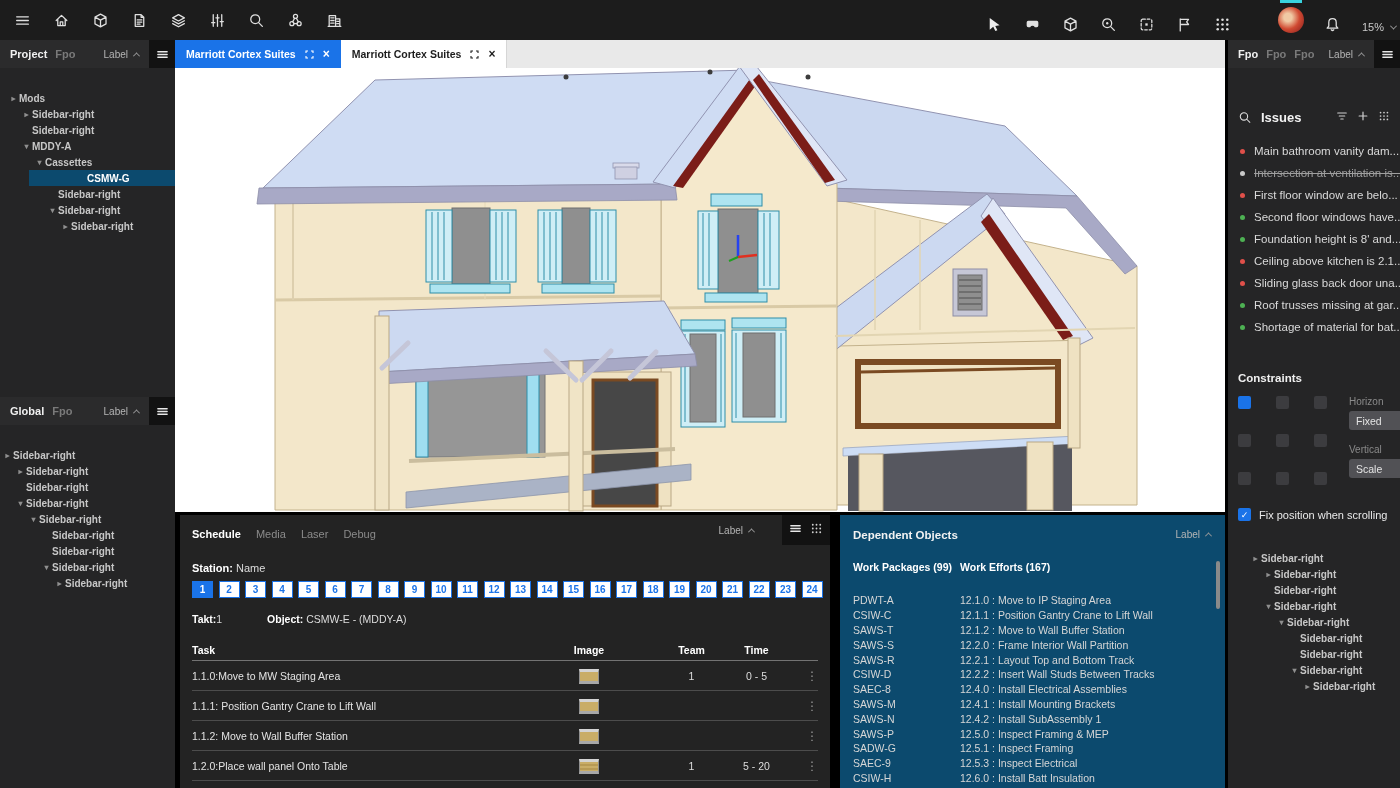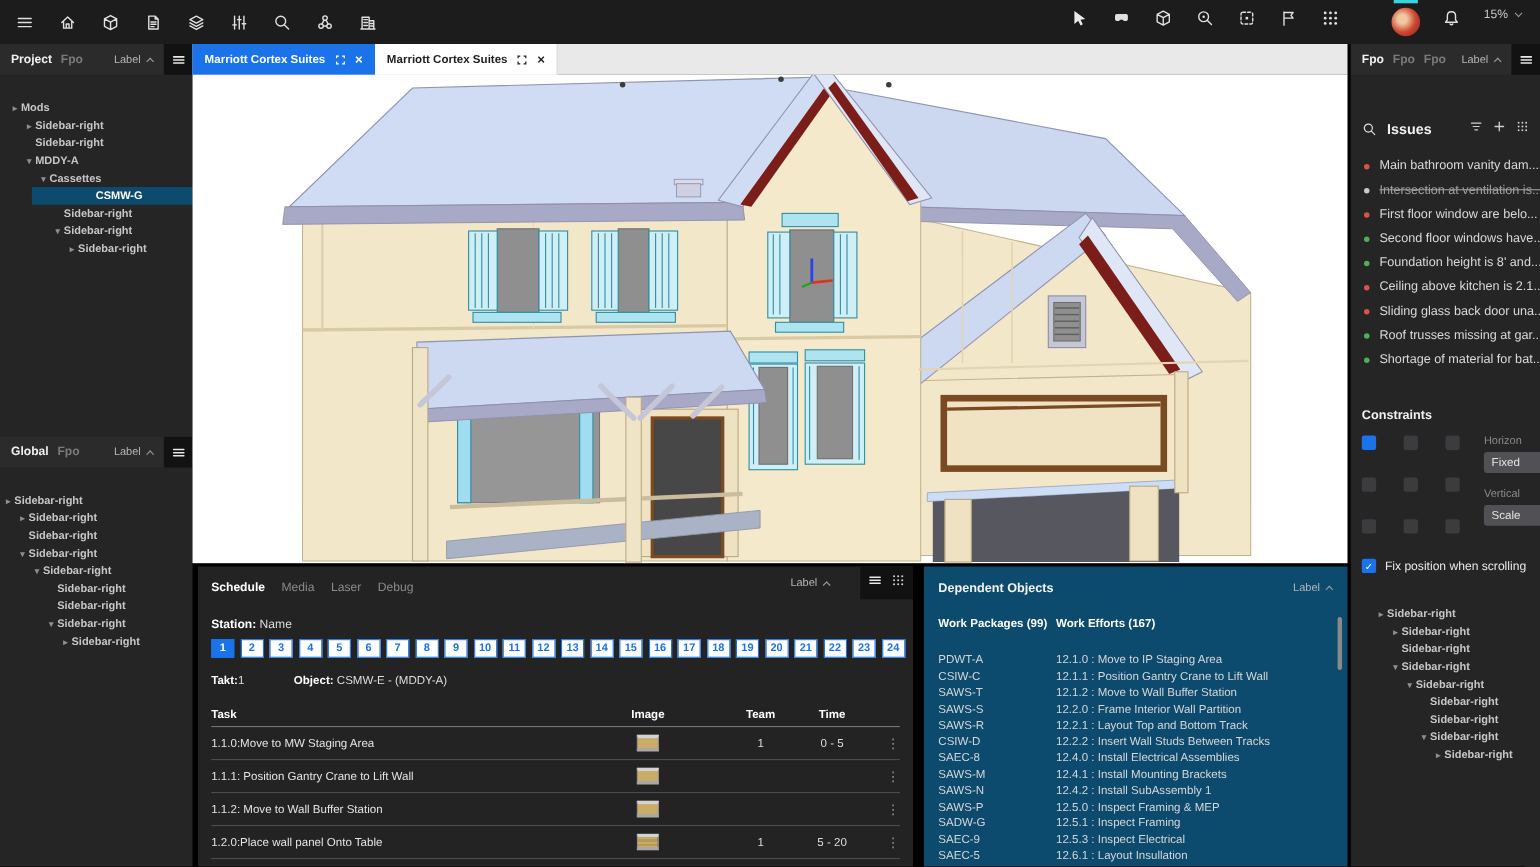--- a/index.html
+++ b/index.html
@@ -4,21 +4,21 @@
 <style>
   * { margin:0; padding:0; box-sizing:border-box; }
   html,body { background:#000; }
   body { font-family:"Liberation Sans", sans-serif; }
   .app { position:relative; width:1400px; height:788px; background:#000; overflow:hidden; }
 
   
   .topbar { position:absolute; left:0; top:0; width:1400px; height:40px; background:#1c1c1c;
             display:flex; align-items:center; justify-content:space-between; }
   .tb-left { display:flex; align-items:center; gap:21px; padding-left:13px; }
-  .tb-right { display:flex; align-items:flex-start; gap:20px; padding-right:17px; }
+  .tb-right { display:flex; align-items:flex-end; gap:20px; padding-right:4px; }
   .tb-icon { width:18px; height:18px; display:flex; align-items:center; justify-content:center; cursor:pointer; }
   .tb-icon svg { width:17px; height:17px; }
   .avatar-wrap { position:relative; width:26px; height:26px; margin-left:26px; }
   .avatar { width:26px; height:26px; border-radius:50%;
             background:radial-gradient(circle at 38% 40%, #f0c9a4 18%, #d04a32 52%, #8f2320 90%); }
   .avatar-indicator { position:absolute; left:2px; top:-7px; width:22px; height:3px; background:#38d3de; }
   .zoom-ctl { display:flex; align-items:center; gap:7px; color:#c9c9c9; font-size:11px; cursor:pointer; }
 
   .chev { display:inline-block; width:5px; height:5px; border-right:1.5px solid #9a9a9a; border-bottom:1.5px solid #9a9a9a; }
   .chev-down { transform:rotate(45deg) translate(-1px,-1px); }
@@ -824,20 +824,24 @@
         </div>
         <div class="dep-row">
           <span class="dep-pkg">SADW-G</span>
           <span class="dep-eff">12.5.1 : Inspect Framing</span>
         </div>
         <div class="dep-row">
           <span class="dep-pkg">SAEC-9</span>
           <span class="dep-eff">12.5.3 : Inspect Electrical</span>
         </div>
         <div class="dep-row">
+          <span class="dep-pkg">CSIW-H</span>
+          <span class="dep-eff">12.6.0 : Install Batt Insulation</span>
+        </div>
+        <div class="dep-row">
           <span class="dep-pkg">SAEC-5</span>
           <span class="dep-eff">12.6.1 : Layout Insullation</span>
         </div>
       </div>
     <div class="dep-scroll"></div>
   </div>
 
 </div>
 
 </body></html>

